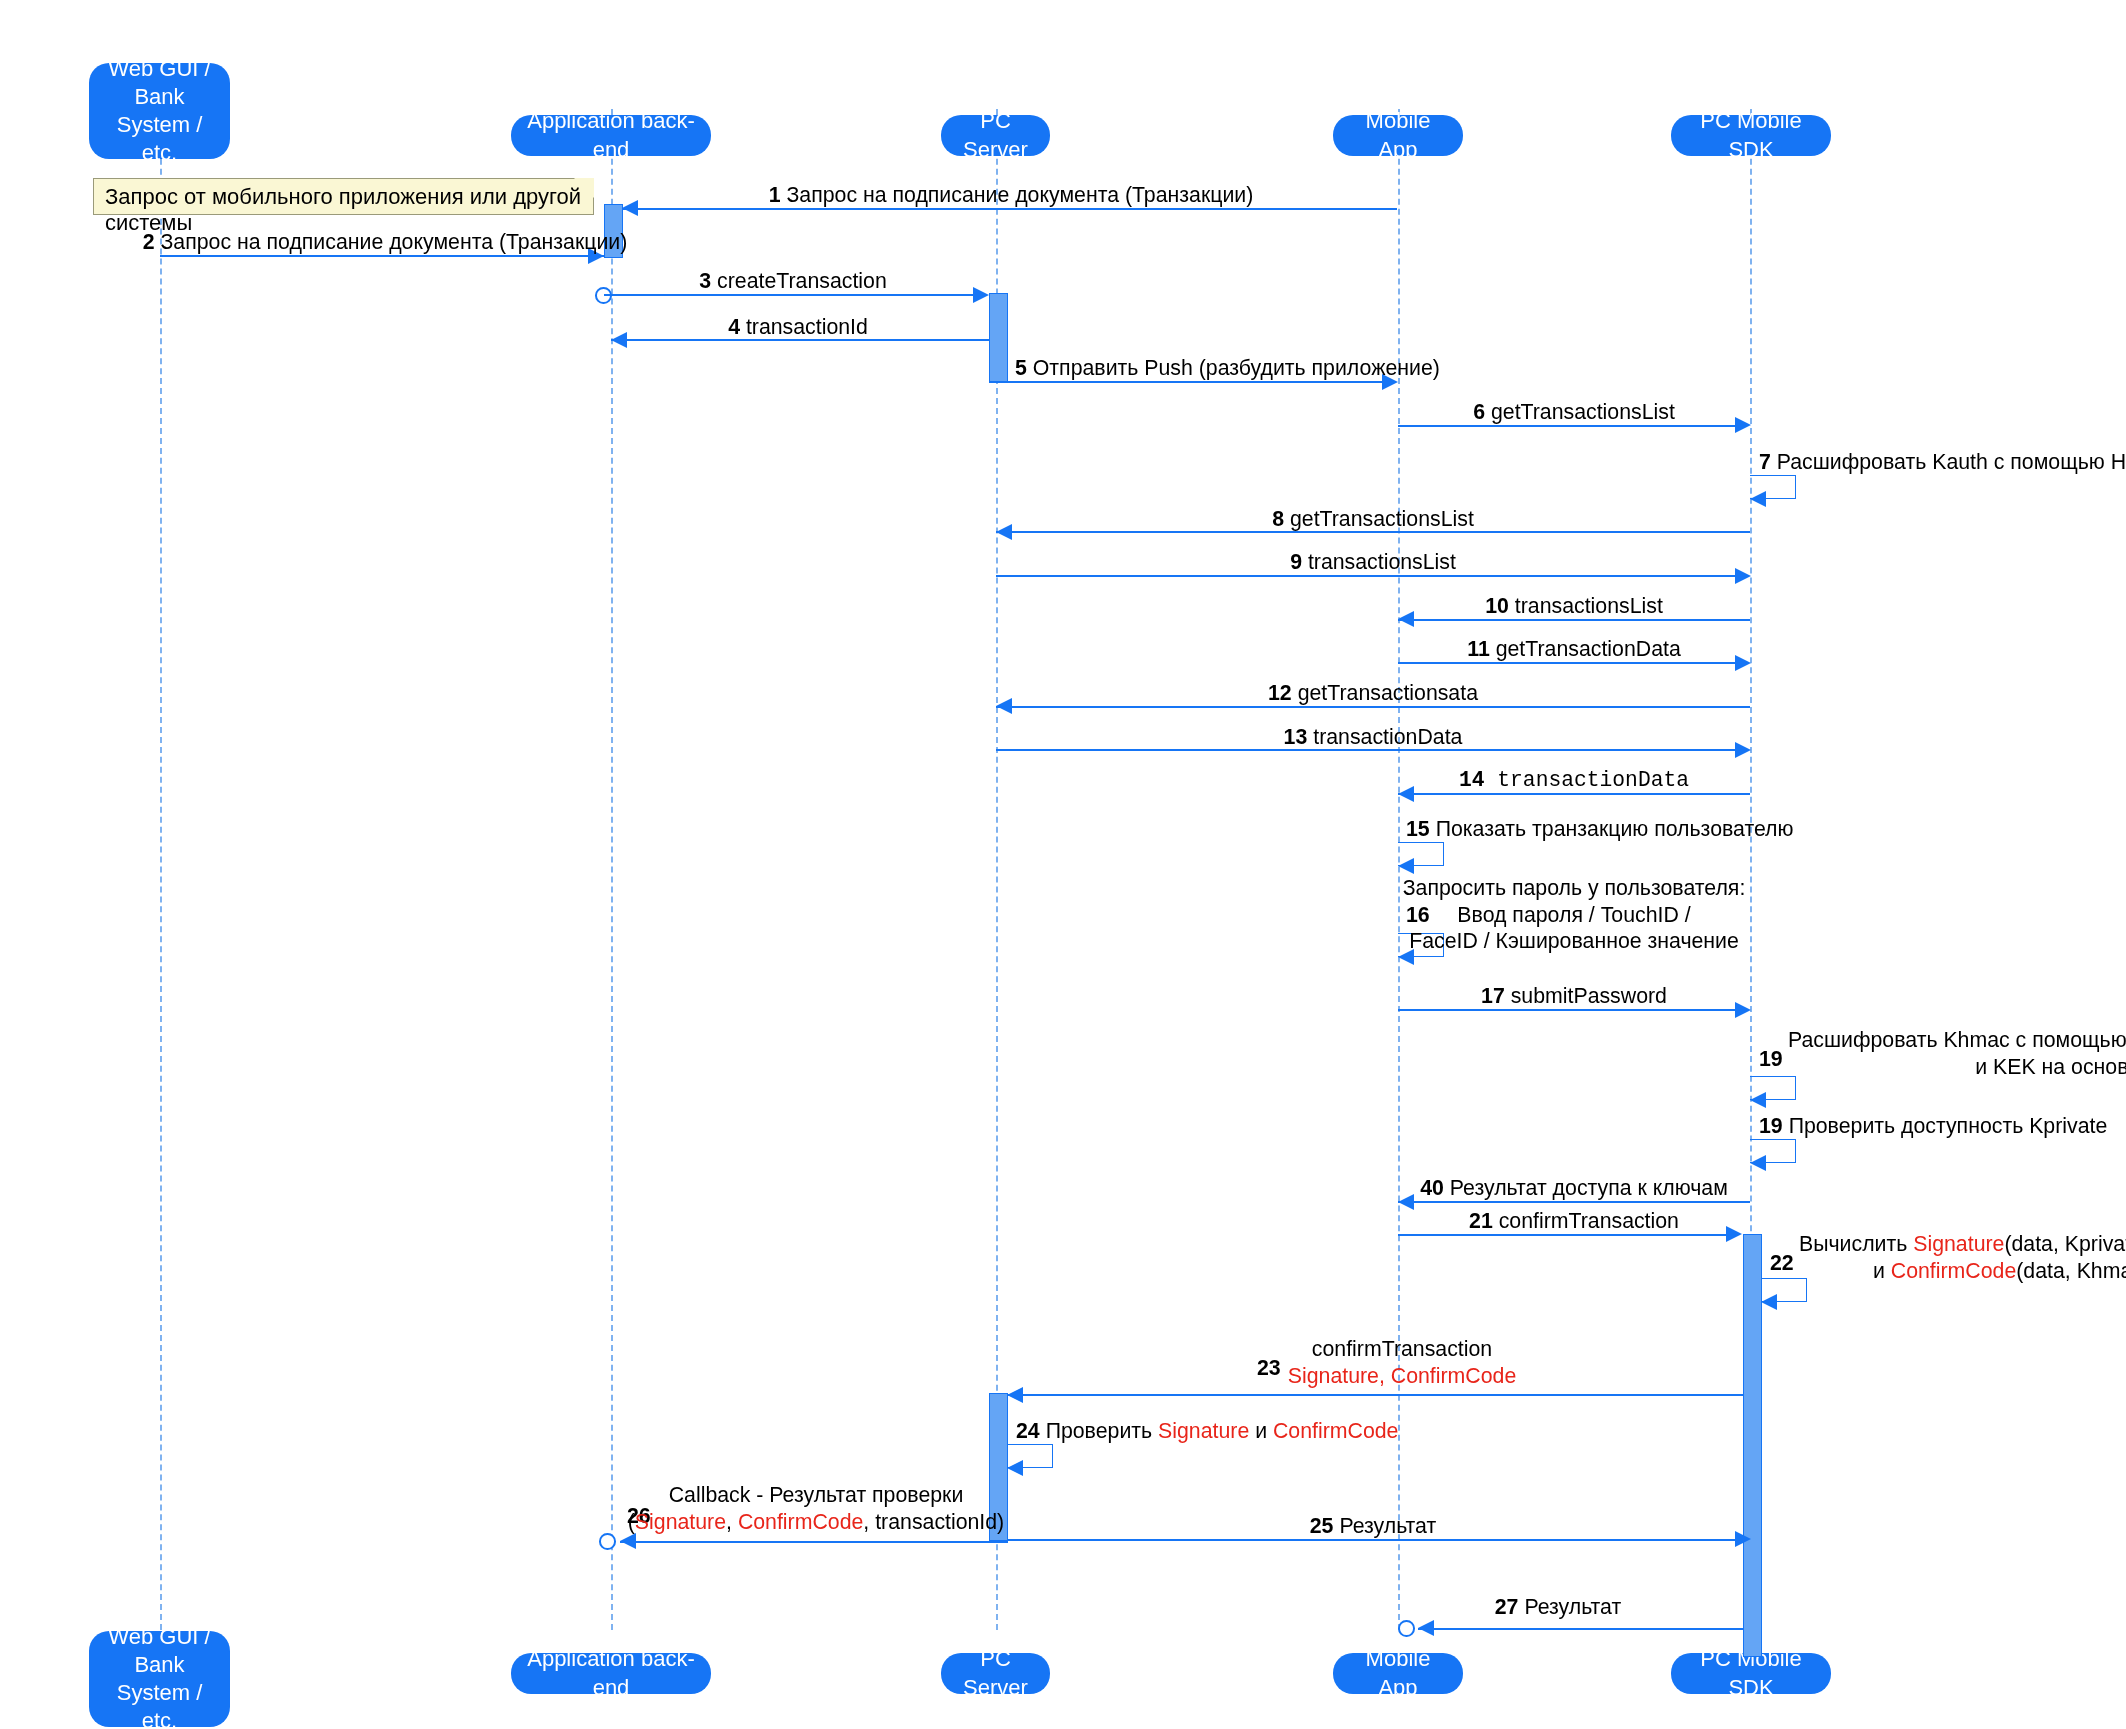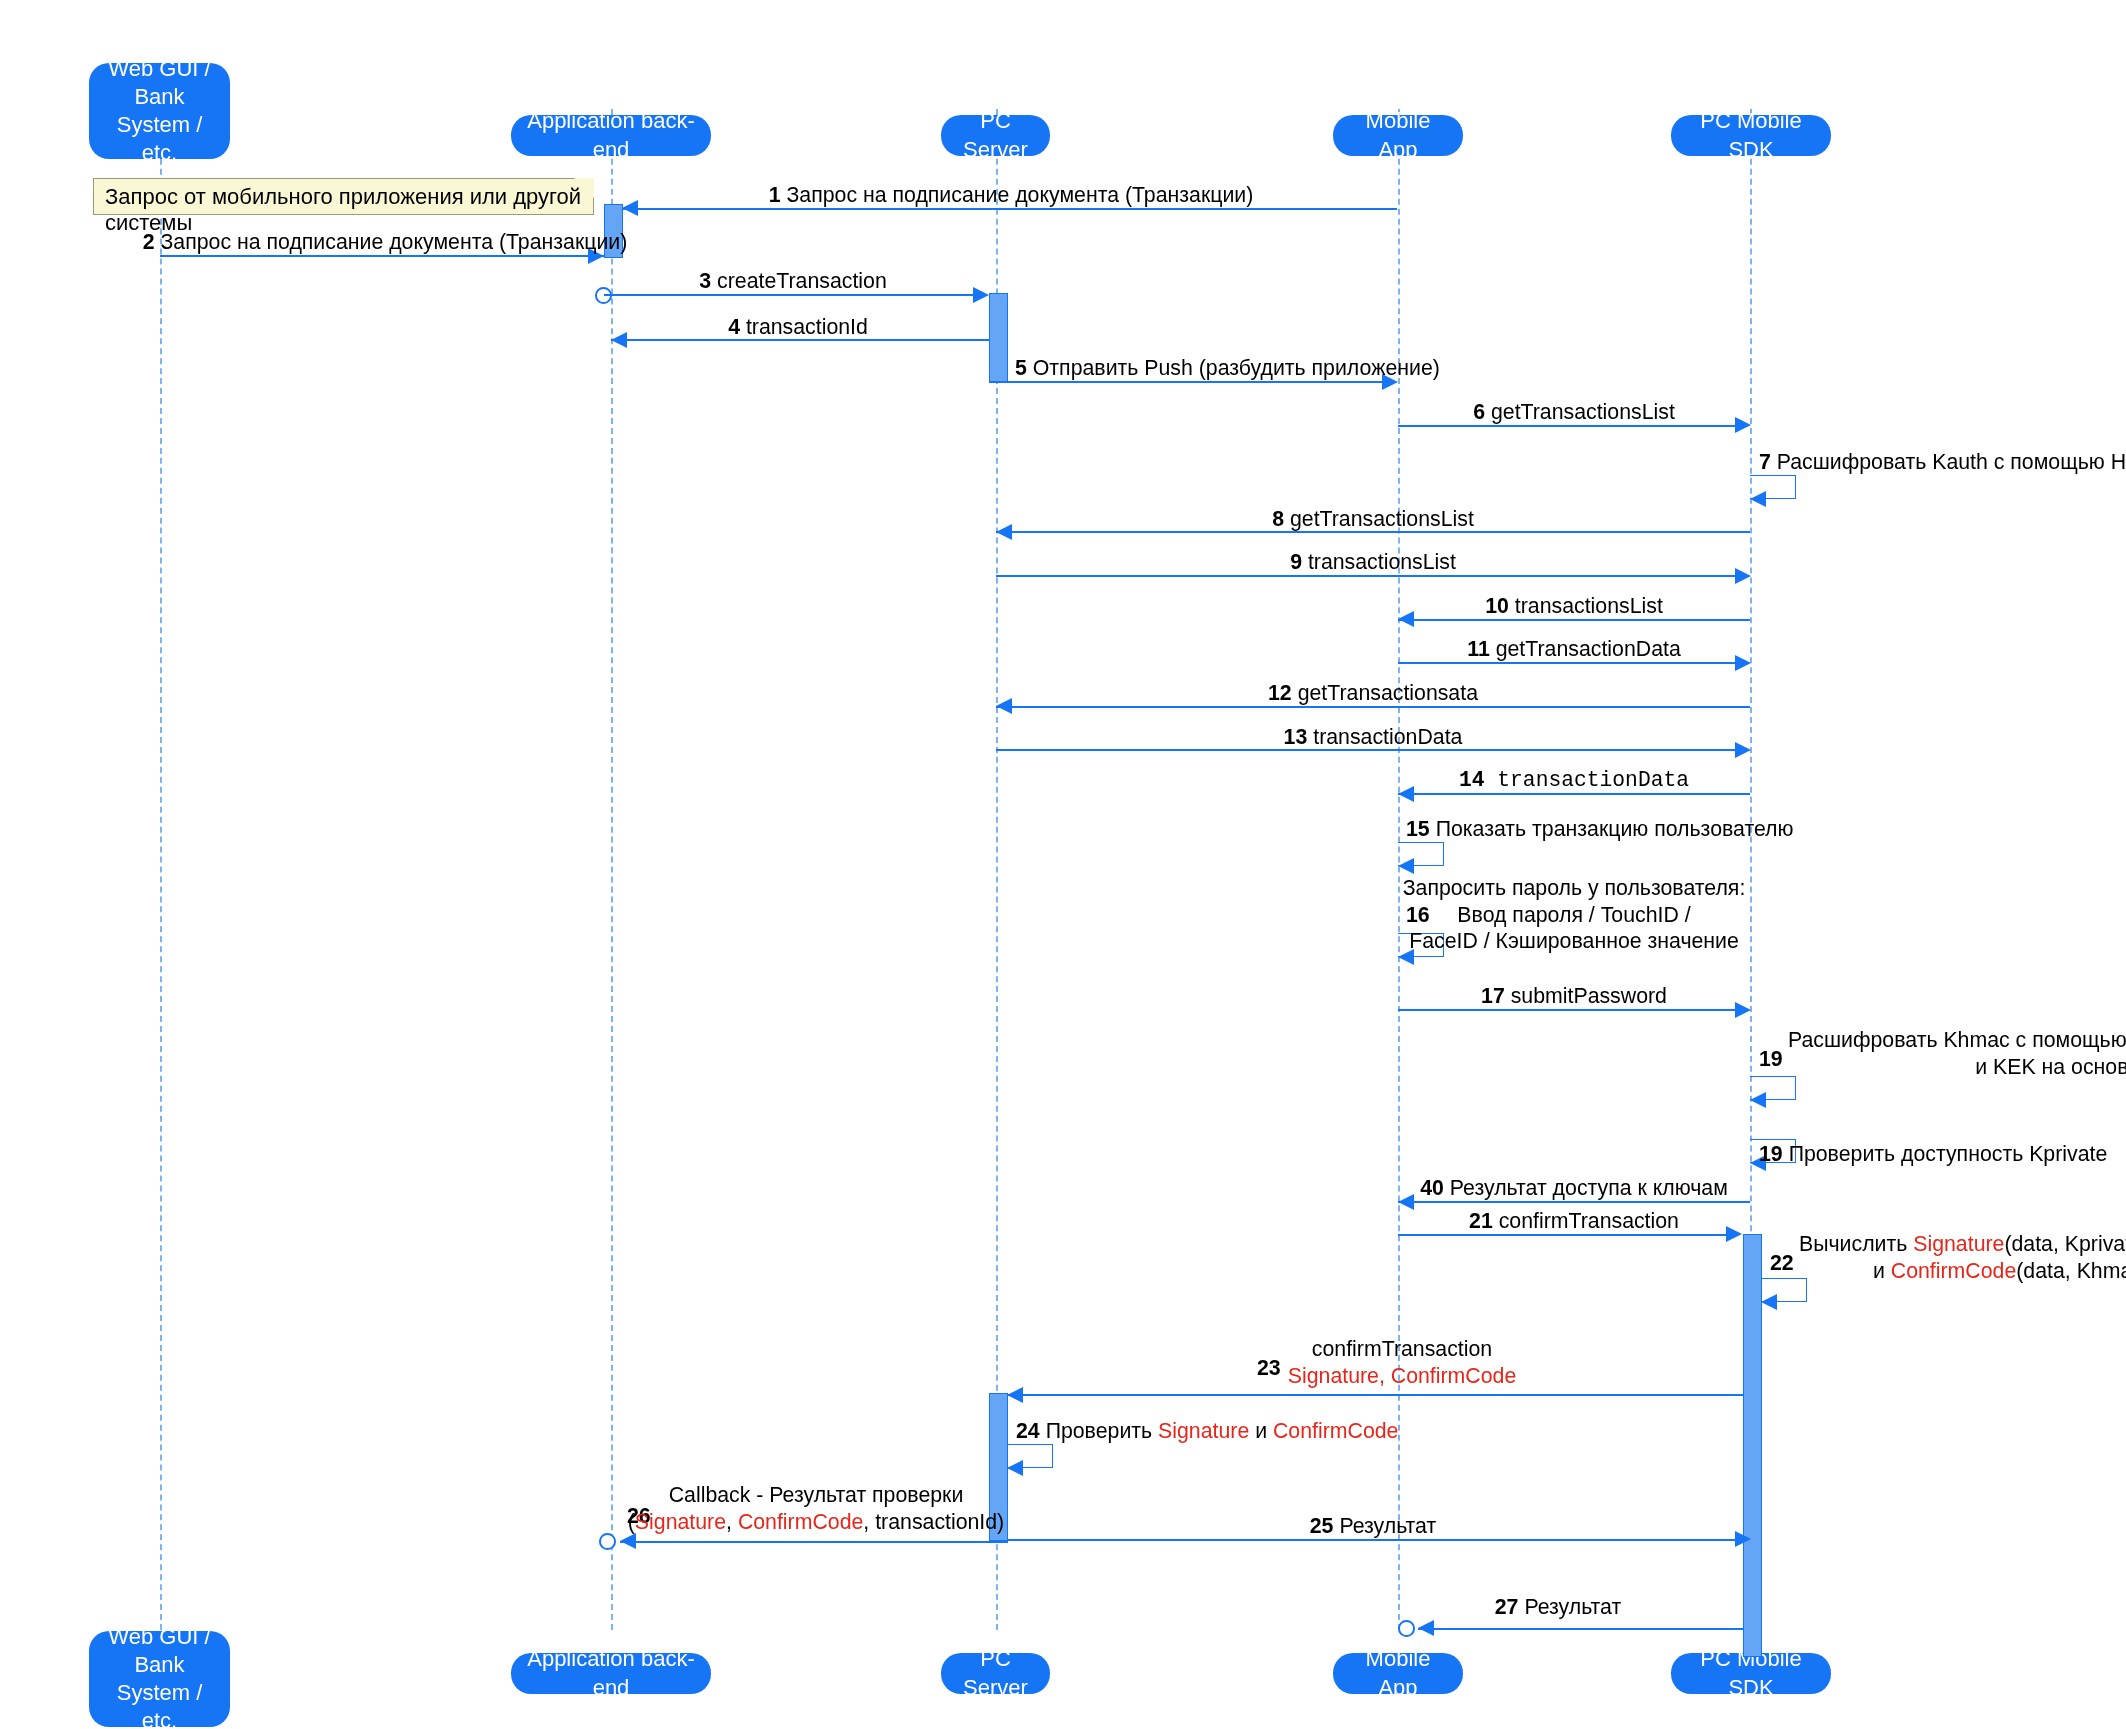--- a/index.html
+++ b/index.html
@@ -231,21 +231,21 @@
   <div class="lbl" style="left:1759px;top:1046px;">
     <span class="num">19</span>
   </div>
   <div class="lbl" style="left:1788px;top:1027px;text-align:right;">
     <div>Расшифровать Khmac с помощью HW KEK</div>
     <div>и KEK на основе пароля</div>
   </div>
 
   <div class="self" style="left:1750px;top:1139px;width:46px;height:24px;"></div>
   <div class="arrow l" style="left:1750px;top:1155px;"></div>
-  <div class="lbl" style="left:1759px;top:1113px;margin-top:28px;">
+  <div class="lbl" style="left:1759px;top:1113px;">
     <span class="num">19</span>
     <span>Проверить доступность Kprivate</span>
   </div>
 
   <div class="msg" style="left:1398px;top:1201px;width:352px;"></div>
   <div class="arrow l" style="left:1398px;top:1194px;"></div>
   <div class="lbl center" style="left:1574px;top:1175px;">
     <span class="num">40</span>
     <span>Результат доступа к ключам</span>
   </div>

